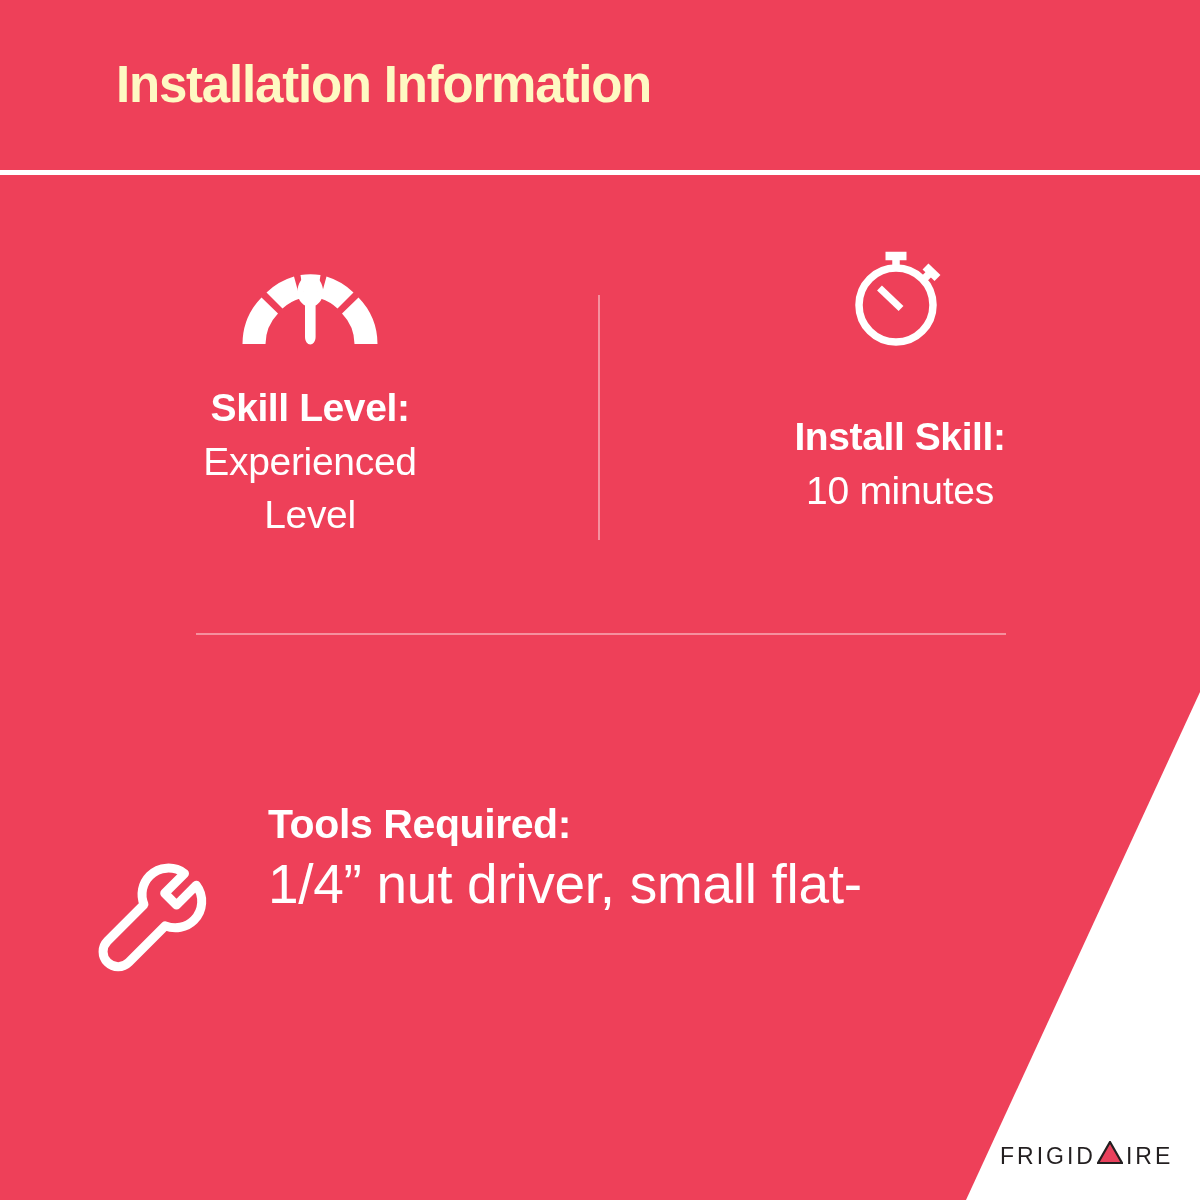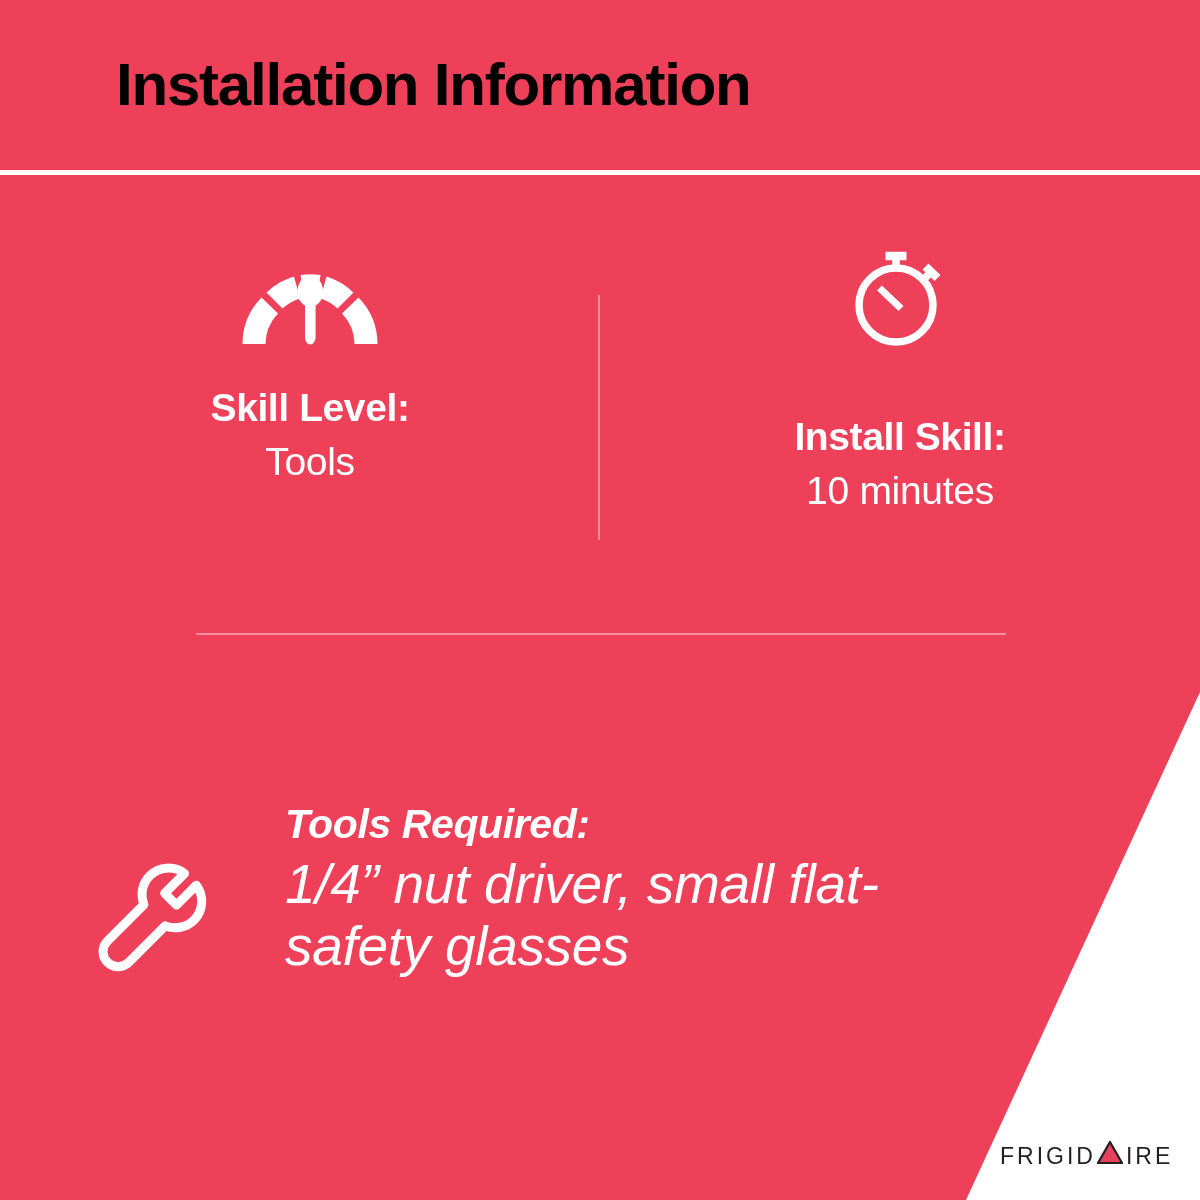--- a/index.html
+++ b/index.html
@@ -32,24 +32,24 @@
     position: absolute;
     left: 0; top: 0;
     width: 1200px;
     height: 172px;
     z-index: 2;
   }
   .page-title {
     position: absolute;
     left: 116px;
     top: 42px;
-    font-size: 60px;
+    font-size: 51px;
     line-height: 86px;
     font-weight: 700;
-    color: #000000;
+    color: #fef9c3;
     letter-spacing: -1.2px;
     white-space: nowrap;
   }
   .header-rule {
     position: absolute;
     left: 0;
     top: 170px;
     width: 1200px;
     height: 5px;
     background: #ffffff;
@@ -127,24 +127,23 @@
   }
   .tools-icon {
     position: absolute;
     left: 88px;
     top: 58px;
     width: 122px;
     height: 122px;
   }
   .tools-text {
     position: absolute;
-    left: 285px;
+    left: 268px;
     top: 0;
     width: 720px;
-    font-style: italic;
   }
   .tools-label {
     font-size: 41px;
     font-weight: 700;
     line-height: 58px;
     letter-spacing: -0.4px;
   }
   .tools-value {
     font-size: 55px;
     font-weight: 400;
@@ -207,21 +206,22 @@
             <path d="M118.5,30.5 A67,67 0 0 1 137.5,77 L114.5,77 A44.5,44.5 0 0 0 102,46.5 Z"></path>
 
             <path d="M63.2,10.5 L63.2,24.5 L67.6,24.5 L67.6,17.0 L73.0,17.0 L73.0,24.5 L77.4,24.5 L77.4,10.5
                      C77.4,10.5 83.2,16.0 83.2,25.0 C83.2,32.0 79.0,36.5 75.6,38.5
                      L75.6,70.0 C75.6,74.4 72.9,77.5 70.3,77.5 C67.7,77.5 65.0,74.4 65.0,70.0
                      L65.0,38.5 C61.6,36.5 57.4,32.0 57.4,25.0 C57.4,16.0 63.2,10.5 63.2,10.5 Z"></path>
           </g>
         </svg>
       </div>
       <div class="info-label">Skill Level:</div>
-      <div class="info-value">Tools</div>
+      <div class="info-value">Experienced</div>
+      <div class="info-value">Level</div>
     </div>
 
     <div class="info-col col-time">
       <div class="info-icon">
         <svg width="104" height="100" viewBox="0 0 104 100" aria-hidden="true">
           <g fill="none" stroke="#ffffff" stroke-width="7.5" stroke-linecap="butt" stroke-linejoin="miter">
             <circle cx="48" cy="58" r="37"></circle>
 
             <path d="M48,21 L48,12"></path>
             <path d="M37.5,9 L58.5,9" stroke-width="8.5"></path>
@@ -252,21 +252,20 @@
                    C25.4,115.2 34.9,115.2 40.8,109.3
                    L77.3,72.8 C86.9,76.7 98.3,74.8 106.1,67.0
                    C115.3,57.8 116.3,42.8 108.3,32.3
                    L88.5,52.1 L76.7,40.3 Z"></path>
         </g>
       </svg>
     </div>
     <div class="tools-text">
       <div class="tools-label">Tools Required:</div>
       <div class="tools-value">1/4” nut driver, small flat-</div>
-      <div class="tools-value">safety glasses</div>
     </div>
   </div>
 
   <div class="brand-logo">
     <span class="brand-part">FRIGID</span>
     <span class="brand-tri">
       <svg width="26" height="23" viewBox="0 0 26 23" aria-hidden="true">
         <polygon points="13,1 25,22 1,22" fill="#e8415c" stroke="#231f20" stroke-width="2.2" stroke-linejoin="miter"></polygon>
       </svg>
     </span>

